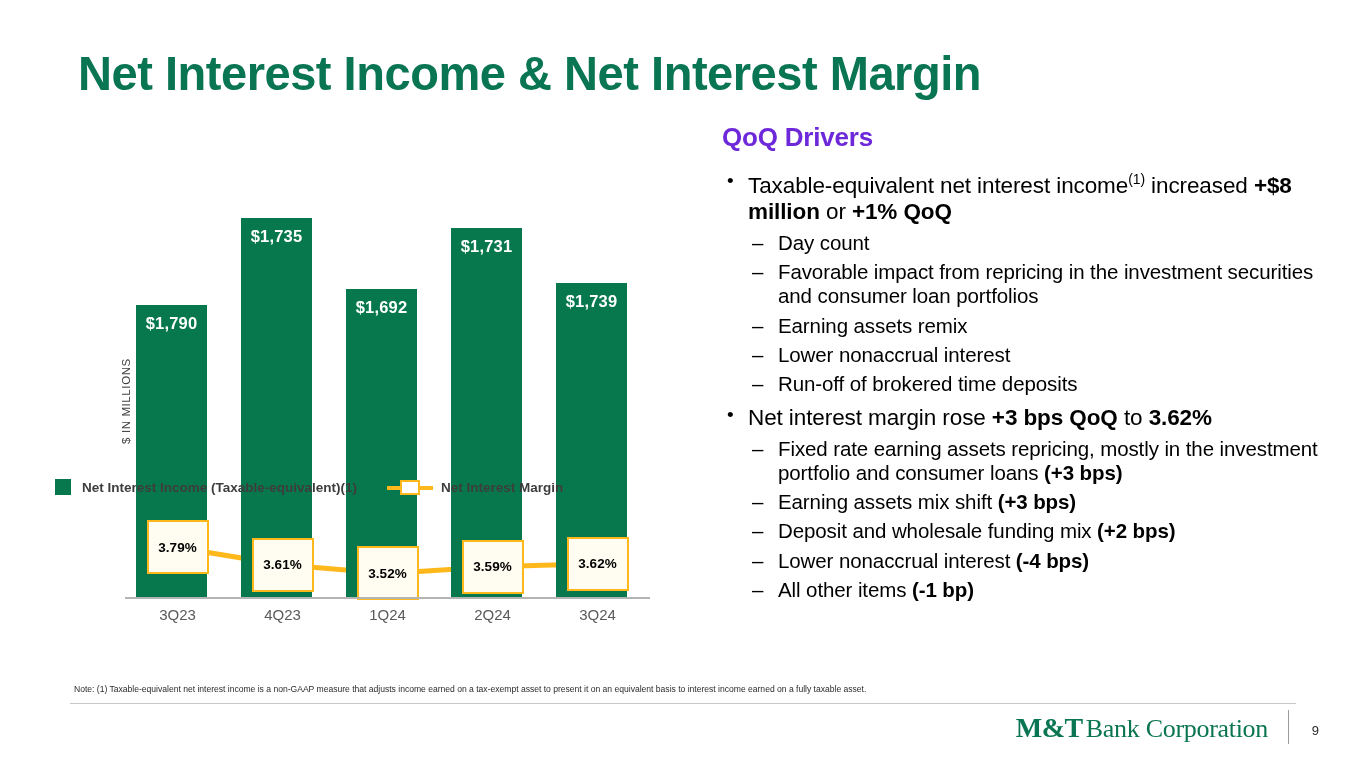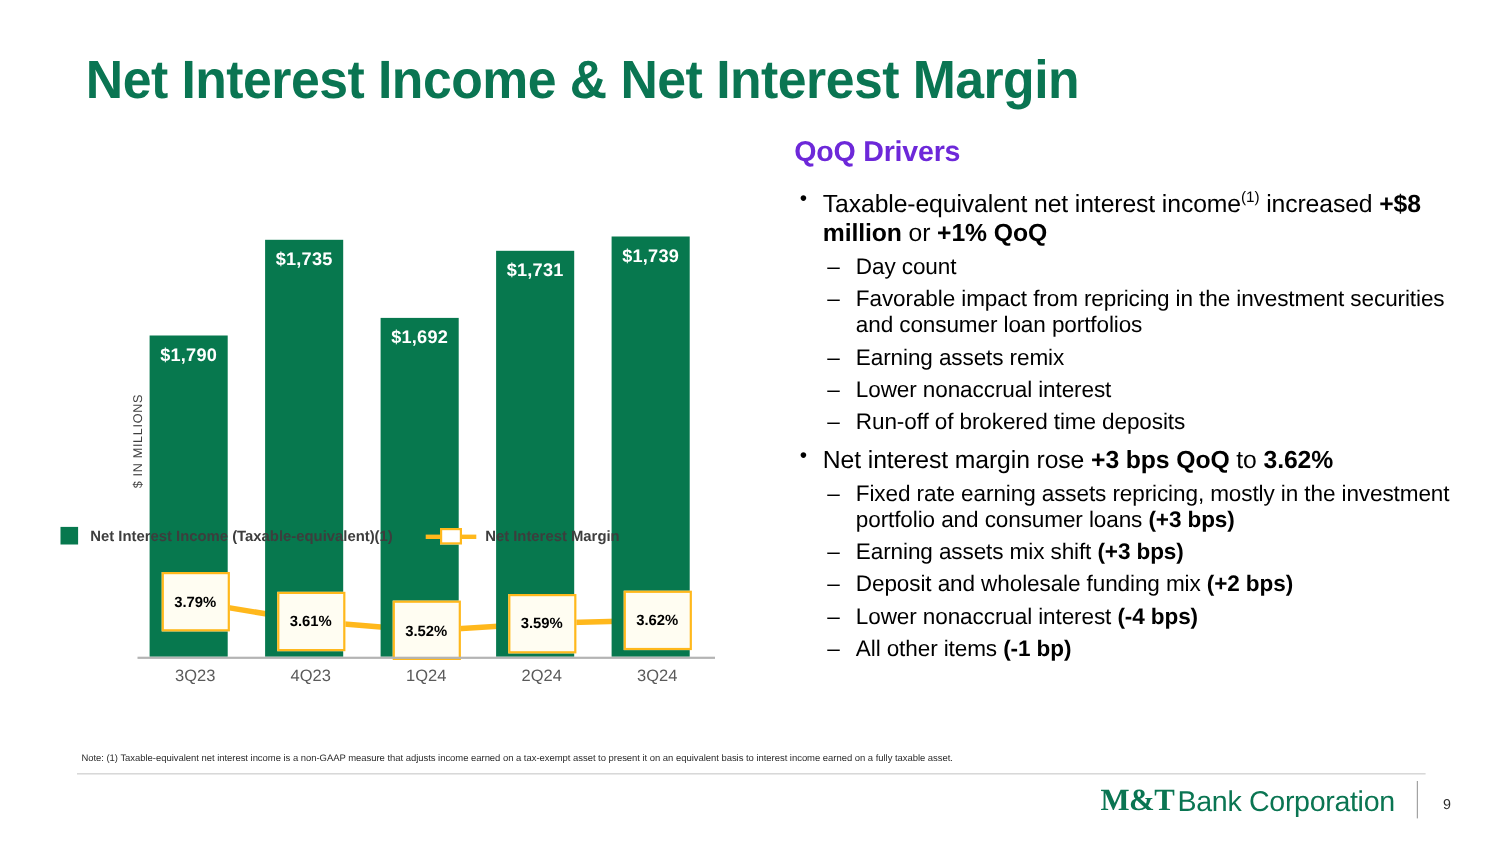--- a/index.html
+++ b/index.html
@@ -245,20 +245,21 @@
     font-family: "Liberation Serif", serif;
     font-weight: bold;
     font-size: 28px;
     letter-spacing: -0.5px;
   }
   #brand-rest {
     font-size: 26px;
     font-weight: 300;
     letter-spacing: -0.3px;
     margin-left: 3px;
+    font-family: Liberation Serif, serif;
   }
   #brand-divider {
     position: absolute;
     right: 76px;
     top: 710px;
     width: 1px;
     height: 34px;
     background: #9a9a9a;
   }
   #page-number {
@@ -300,21 +301,21 @@
         </div>
       </div>
       <div class="nim-box" style="left: 262.5px; top: 413.436px;">3.52%</div>
       <div class="bar-slot" style="left: 315px;">
         <div class="bar" style="height: 369px;">
           <div class="bar-value">$1,731</div>
         </div>
       </div>
       <div class="nim-box" style="left: 367.5px; top: 406.691px;">3.59%</div>
       <div class="bar-slot" style="left: 420px;">
-        <div class="bar" style="height: 382px;">
+        <div class="bar" style="height: 314px;">
           <div class="bar-value">$1,739</div>
         </div>
       </div>
       <div class="nim-box" style="left: 472.5px; top: 403.8px;">3.62%</div>
     </div>
 
   <div id="x-axis-line"></div>
 <div class="x-tick" style="left: 55px;">3Q23</div>
     <div class="x-tick" style="left: 160px;">4Q23</div>
     <div class="x-tick" style="left: 265px;">1Q24</div>

